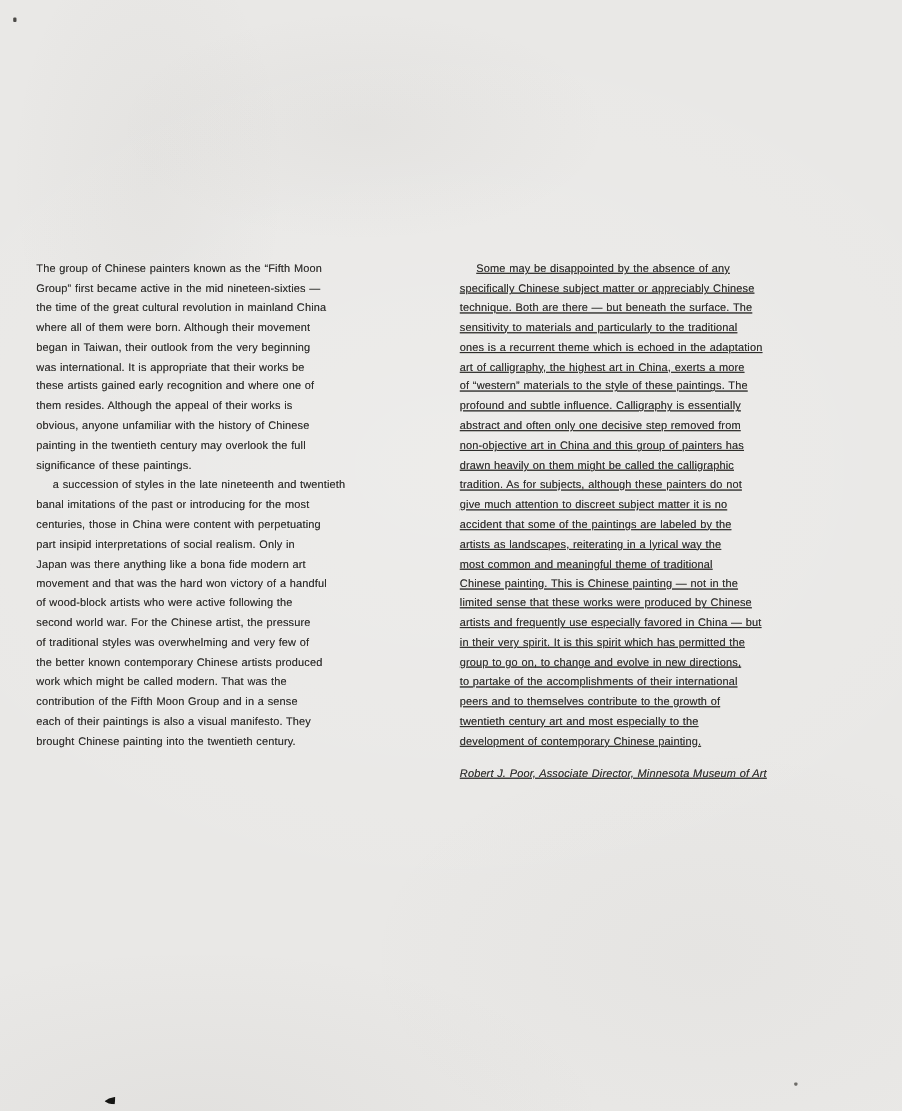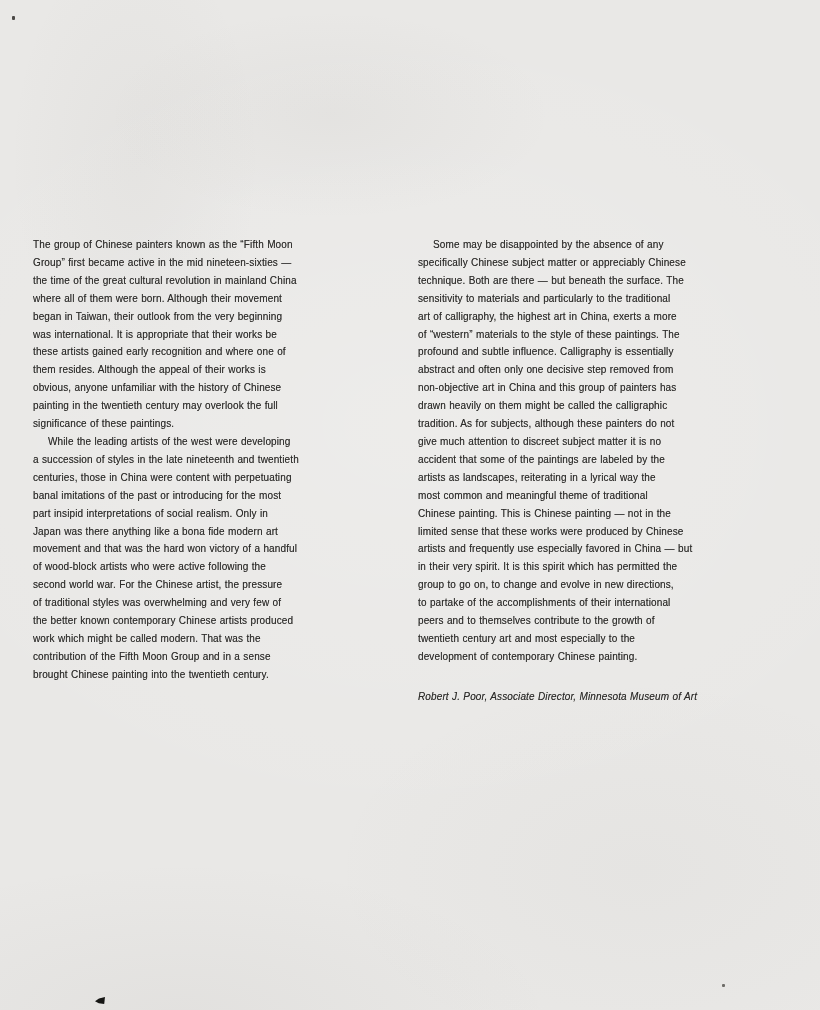--- a/index.html
+++ b/index.html
@@ -34,26 +34,26 @@
     position: absolute;
     top: 236px;
     font-size: 10px;
     line-height: 17.9px;
     letter-spacing: 0.12px;
     word-spacing: 0.4px;
     color: var(--ink);
     text-shadow: 0 0 0.4px rgba(46,45,43,0.55);
   }
   .column-left  { left: 33px;  width: 380px; }
-  .column-right { left: 418px; width: 392px; }
+  .column-right { left: 418px; width: 392px; text-decoration: underline; }
   .paragraph { margin: 0; }
   .paragraph.indent .line:first-child { text-indent: 15px; }
   .line { white-space: nowrap; }
   .signature {
-    margin-top: 22px;
+    margin-top: 11px;
     font-style: italic;
     white-space: nowrap;
   }
   
   .speck {
     position: absolute;
     background: #5a5854;
     border-radius: 1px;
   }
   .speck-tl { left: 12px; top: 16px; width: 3px; height: 4px; background:#4c4a47; }
@@ -82,45 +82,46 @@
           <div class="line">where all of them were born. Although their movement</div>
           <div class="line">began in Taiwan, their outlook from the very beginning</div>
           <div class="line">was international. It is appropriate that their works be</div>
           <div class="line">these artists gained early recognition and where one of</div>
           <div class="line">them resides. Although the appeal of their works is</div>
           <div class="line">obvious, anyone unfamiliar with the history of Chinese</div>
           <div class="line">painting in the twentieth century may overlook the full</div>
           <div class="line">significance of these paintings.</div>
         </div>
         <div class="paragraph indent">
-          <div class="line">While the leading artists of the west were developing</div>
           <div class="line">a succession of styles in the late nineteenth and twentieth</div>
+          <div class="line">banal imitations of the past or introducing for the most</div>
           <div class="line">centuries, those in China were content with perpetuating</div>
-          <div class="line">banal imitations of the past or introducing for the most</div>
           <div class="line">part insipid interpretations of social realism. Only in</div>
           <div class="line">Japan was there anything like a bona fide modern art</div>
           <div class="line">movement and that was the hard won victory of a handful</div>
           <div class="line">of wood-block artists who were active following the</div>
           <div class="line">second world war. For the Chinese artist, the pressure</div>
           <div class="line">of traditional styles was overwhelming and very few of</div>
           <div class="line">the better known contemporary Chinese artists produced</div>
           <div class="line">work which might be called modern. That was the</div>
           <div class="line">contribution of the Fifth Moon Group and in a sense</div>
+          <div class="line">each of their paintings is also a visual manifesto. They</div>
           <div class="line">brought Chinese painting into the twentieth century.</div>
         </div>
       </div>
   </div>
 
   <div class="column column-right">
     <div>
         <div class="paragraph indent">
           <div class="line">Some may be disappointed by the absence of any</div>
           <div class="line">specifically Chinese subject matter or appreciably Chinese</div>
           <div class="line">technique. Both are there — but beneath the surface. The</div>
           <div class="line">sensitivity to materials and particularly to the traditional</div>
+          <div class="line">ones is a recurrent theme which is echoed in the adaptation</div>
           <div class="line">art of calligraphy, the highest art in China, exerts a more</div>
           <div class="line">of “western” materials to the style of these paintings. The</div>
           <div class="line">profound and subtle influence. Calligraphy is essentially</div>
           <div class="line">abstract and often only one decisive step removed from</div>
           <div class="line">non-objective art in China and this group of painters has</div>
           <div class="line">drawn heavily on them might be called the calligraphic</div>
           <div class="line">tradition. As for subjects, although these painters do not</div>
           <div class="line">give much attention to discreet subject matter it is no</div>
           <div class="line">accident that some of the paintings are labeled by the</div>
           <div class="line">artists as landscapes, reiterating in a lyrical way the</div>

